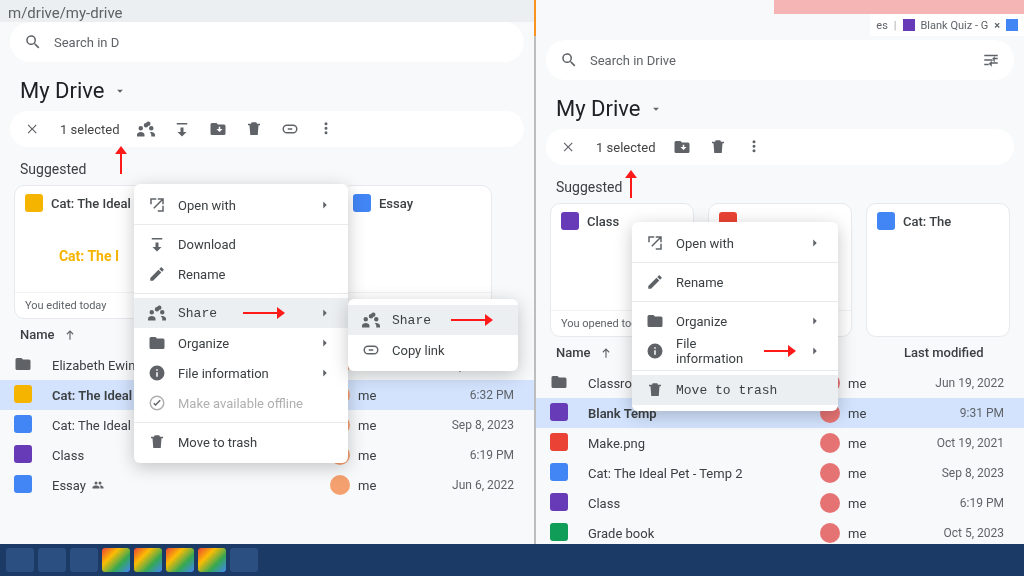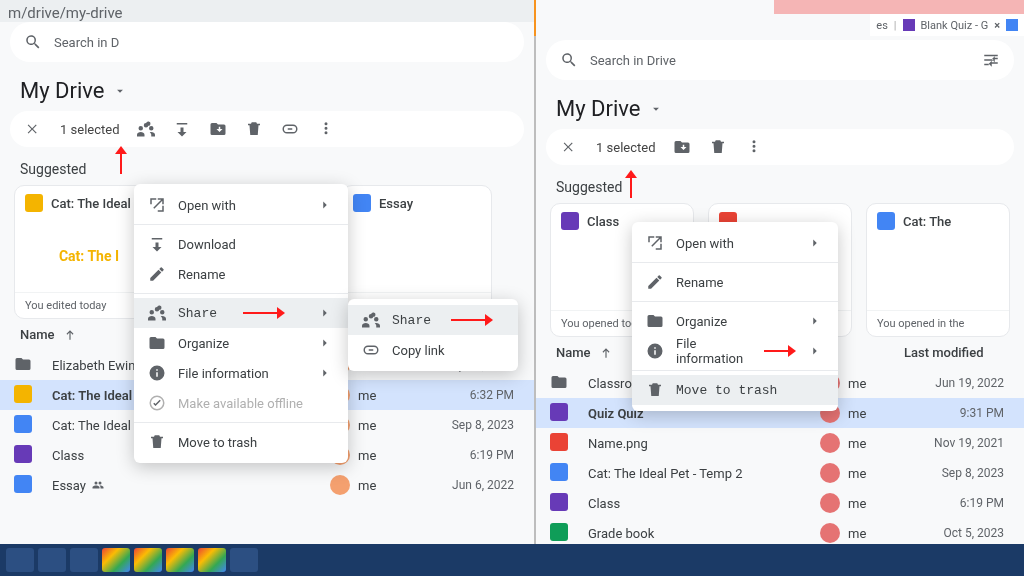--- a/index.html
+++ b/index.html
@@ -460,21 +460,20 @@
           <div class="foot"></div>
         </div>
         <div class="sugcard">
           <div class="h">
             <span class="ft docs"></span>
             <span>Cat: The</span>
           </div>
           <div class="body linedbg">
             <span style="font-size:10px;color:#f4b400;font-weight:600"></span>
           </div>
-          <div class="foot">You opened in the</div>
         </div>
       </div>
 
     <div class="listhead" style="display:grid; grid-template-columns: 1fr 100px 100px; padding-right:20px;">
       <span style="display:flex;align-items:center;gap:6px">
           <span>Name</span>
           <svg class="icon icon14">
             <use href="#i-up"></use>
           </svg>
         </span>
@@ -492,38 +491,38 @@
           </span>
           <span class="own">
             <span class="av alt"></span>
           </span>
           <span>me</span>
           <span class="dt">Jun 19, 2022</span>
         </div>
         <div class="row sel">
           <span><span class="ft forms"></span></span>
           <span class="nm">
-            <b style="font-weight:600">Quiz Quiz</b>
+            <b style="font-weight:600">Blank Temp</b>
           </span>
           <span class="own">
             <span class="av alt"></span>
           </span>
           <span>me</span>
           <span class="dt">9:31 PM</span>
         </div>
         <div class="row">
           <span><span class="ft img"></span></span>
           <span class="nm">
-            <b style="font-weight:400">Name.png</b>
+            <b style="font-weight:400">Make.png</b>
           </span>
           <span class="own">
             <span class="av alt"></span>
           </span>
           <span>me</span>
-          <span class="dt">Nov 19, 2021</span>
+          <span class="dt">Oct 19, 2021</span>
         </div>
         <div class="row">
           <span><span class="ft docs"></span></span>
           <span class="nm">
             <b style="font-weight:400">Cat: The Ideal Pet - Temp 2</b>
           </span>
           <span class="own">
             <span class="av alt"></span>
           </span>
           <span>me</span>

